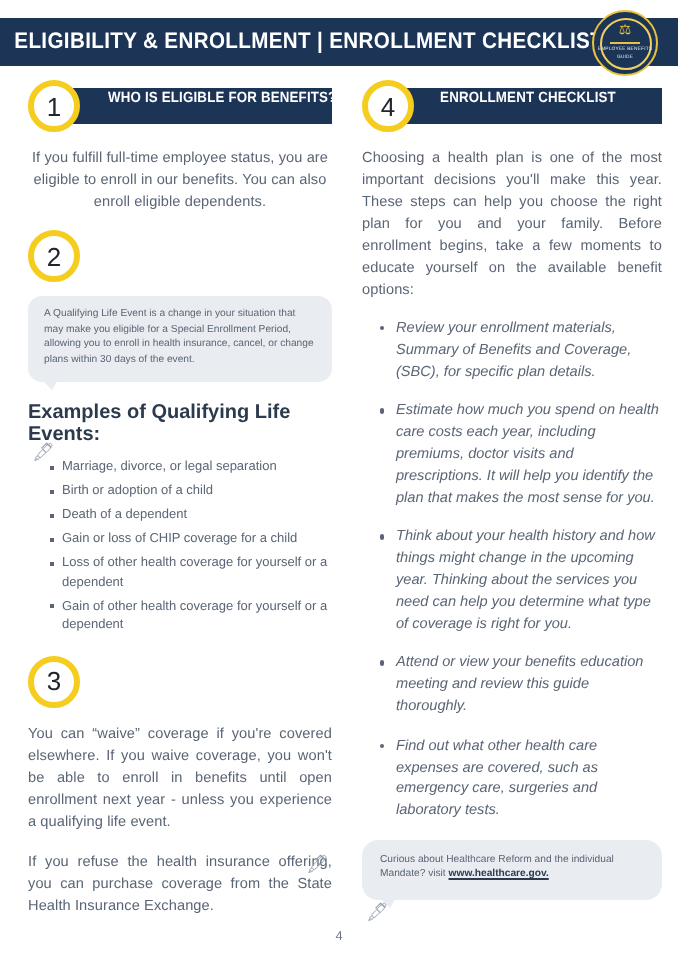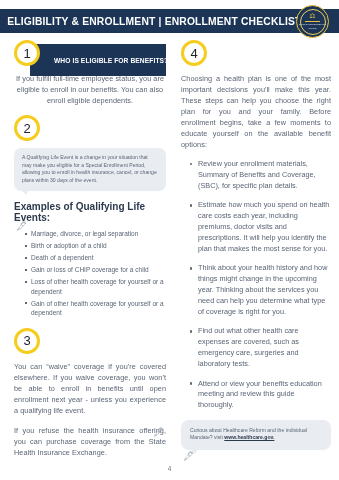--- a/index.html
+++ b/index.html
@@ -98,24 +98,23 @@
 
   
   .sec-head {
     position: relative;
     height: 26px;
     margin-bottom: 7px;
   }
   .sec-bar {
     position: absolute;
     left: 16px; top: 4px;
-    right: 0; height: 32px;
+    right: 0; height: 18px;
     background: #1c3557;
     display: flex;
-    align-items: center;
   }
   .sec-bar-label {
     color: #ffffff;
     font-size: 7.4px;
     font-weight: bold;
     letter-spacing: 0.1px;
     font-family: "Liberation Sans Narrow", "Liberation Sans", sans-serif;
     transform: scaleX(0.9);
     transform-origin: left center;
     white-space: nowrap;
@@ -212,20 +211,21 @@
     padding-left: 9px;
     list-style: none;
   }
   ul.rt-list li {
     position: relative;
     font-size: 7.3px;
     line-height: 10.8px;
     color: #5a6575;
     margin-bottom: 9px;
     padding-left: 8px;
+    font-style: italic;
   }
   ul.rt-list li::before {
     content: "";
     position: absolute;
     left: 0; top: 3.8px;
     width: 2.4px; height: 2.4px;
     border-radius: 50%;
     background: #5a6575;
   }
 
@@ -322,31 +322,34 @@
     <div class="sec-head">
       <div class="sec-num">3</div>
     </div>
     <p class="body just">You can “waive” coverage if you're covered elsewhere. If you waive coverage, you won't be able to enroll in benefits until open enrollment next year - unless you experience a qualifying life event.</p>
     <p class="body just">If you refuse the health insurance offering, you can purchase coverage from the State Health Insurance Exchange.</p>
   </div>
 
   <div class="col-right">
 
     <div class="sec-head">
+      <div class="sec-bar">
+        <span class="sec-bar-label centered">ENROLLMENT CHECKLIST</span>
+      </div>
       <div class="sec-num">4</div>
     </div>
 
     <p class="body just">Choosing a health plan is one of the most important decisions you'll make this year. These steps can help you choose the right plan for you and your family. Before enrollment begins, take a few moments to educate yourself on the available benefit options:</p>
 
     <ul class="rt-list">
       <li>Review your enrollment materials, Summary of Benefits and Coverage, (SBC), for specific plan details.</li>
       <li>Estimate how much you spend on health care costs each year, including premiums, doctor visits and prescriptions. It will help you identify the plan that makes the most sense for you.</li>
       <li>Think about your health history and how things might change in the upcoming year. Thinking about the services you need can help you determine what type of coverage is right for you.</li>
+      <li>Attend or view your benefits education meeting and review this guide thoroughly.</li>
       <li>Find out what other health care expenses are covered, such as emergency care, surgeries and laboratory tests.</li>
-      <li>Attend or view your benefits education meeting and review this guide thoroughly.</li>
     </ul>
 
     <div class="callout-bottom">
       <div class="callout-bottom-text"><span>Curious about Healthcare Reform and the individual Mandate? visit </span><a href="#">www.healthcare.gov.</a></div>
       <div class="callout-bottom-tail"></div>
     </div>
   </div>
 
   <div class="deco-icon" style="left:16px; top:222px;">🖋</div>
   <div class="deco-icon" style="left:153px; top:428px;">🖋</div>

